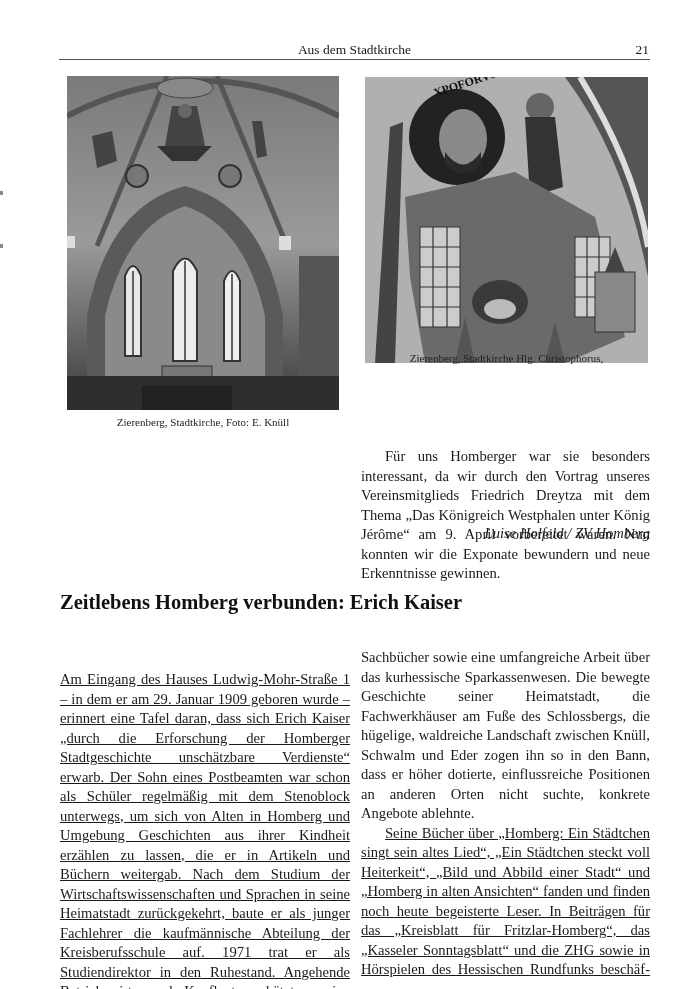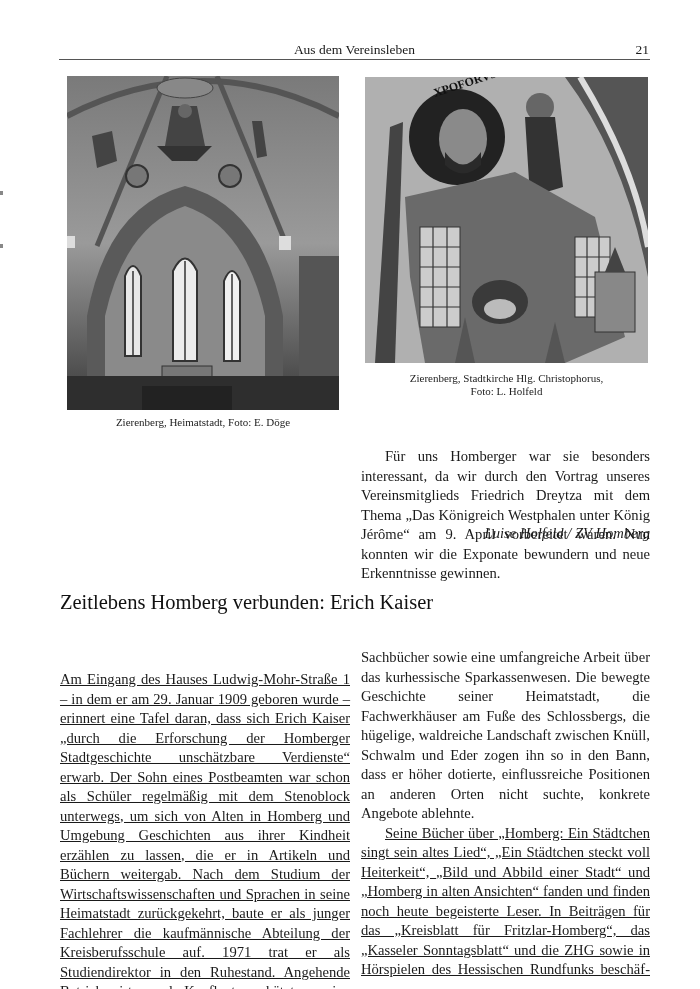--- a/index.html
+++ b/index.html
@@ -37,29 +37,29 @@
     .col p { text-indent: 24px; }
     .col p.noindent { text-indent: 0; }
     .col .last { text-align-last: left; }
     .col .just-last { text-align-last: justify; text-decoration: underline; }
 
     .signature {
       position: absolute; font-style: italic; font-size: 14.6px; line-height: 19.5px; text-align: right;
     }
 
     .article-title {
-      position: absolute; left: 60px; top: 589px; font-weight: normal; font-size: 20.5px; line-height: 26px;
+      position: absolute; left: 60px; top: 589px; font-weight: bold; font-size: 20.5px; line-height: 26px;
       color: #111;
     }
   </style>
 </head>
 <body>
 
 <div class="running-header">
-  <span class="title">Aus dem Vereinsleben</span>
+  <span class="title">Aus dem Stadtkirche</span>
   <span class="pageno">21</span>
 </div>
 <div class="header-rule"></div>
 
 <div class="margin-mark" style="top:191px"></div>
 <div class="margin-mark" style="top:244px"></div>
 
 <div class="photo" style="left:67px; top:76px; width:272px; height:334px;">
   <svg viewBox="0 0 272 334" preserveAspectRatio="none">
     <defs>
@@ -97,21 +97,21 @@
     <rect x="0" y="160" width="8" height="12" fill="#ddd"></rect>
     <rect x="212" y="160" width="12" height="14" fill="#ddd"></rect>
 
     <rect x="232" y="180" width="40" height="154" fill="#555"></rect>
 
     <rect x="95" y="290" width="50" height="30" fill="#777" stroke="#333"></rect>
     <rect x="0" y="300" width="272" height="34" fill="#2e2e2e"></rect>
     <rect x="75" y="310" width="90" height="24" fill="#222"></rect>
   </svg>
 </div>
-<div class="caption" style="left:67px; top:416px; width:272px;">Zierenberg, Heimatstadt, Foto: E. Döge</div>
+<div class="caption" style="left:67px; top:416px; width:272px;">Zierenberg, Stadtkirche, Foto: E. Knüll</div>
 
 <div class="photo" style="left:365px; top:77px; width:283px; height:286px;">
   <svg viewBox="0 0 283 286" preserveAspectRatio="none">
     <rect width="283" height="286" fill="#b0b0b0"></rect>
 
     <path d="M200,0 Q260,80 283,200 L283,0 Z" fill="#555"></path>
     <path d="M215,0 Q270,90 283,170" fill="none" stroke="#ddd" stroke-width="6"></path>
 
     <path d="M25,50 L38,45 L30,286 L10,286 Z" fill="#444"></path>
 
@@ -146,23 +146,22 @@
     <ellipse cx="135" cy="225" rx="28" ry="22" fill="#3a3a3a"></ellipse>
     <ellipse cx="135" cy="232" rx="16" ry="10" fill="#bbb"></ellipse>
 
     <rect x="230" y="195" width="40" height="60" fill="#888" stroke="#333"></rect>
     <path d="M240,195 L250,170 L260,195 Z" fill="#444"></path>
 
     <path d="M90,286 L100,240 L110,286 Z" fill="#555"></path>
     <path d="M180,286 L190,245 L200,286 Z" fill="#555"></path>
   </svg>
 </div>
-<div class="caption" style="left:365px; top:372px; width:283px;">
+<div class="caption" style="left:365px; top:352px; width:283px;">
   <div>Zierenberg, Stadtkirche Hlg. Christophorus,</div>
-  <div>Foto: L. Holfeld</div>
 </div>
 
 <div class="col" style="left:60px; top:429px; width:290px;">
 </div>
 
 <div class="col" style="left:361px; top:399px; width:289px;">
   <p class="last">Für uns Homberger war sie besonders interessant, da wir durch den Vortrag unseres Vereinsmitglieds Friedrich Dreytza mit dem Thema „Das Königreich Westphalen unter König Jérôme“ am 9. April vorbereitet waren. Nun konnten wir die Exponate bewundern und neue Erkenntnisse gewinnen.</p>
 </div>
 <div class="signature" style="left:361px; top:524px; width:289px;">Luise Holfeld / ZV Homberg</div>
 

